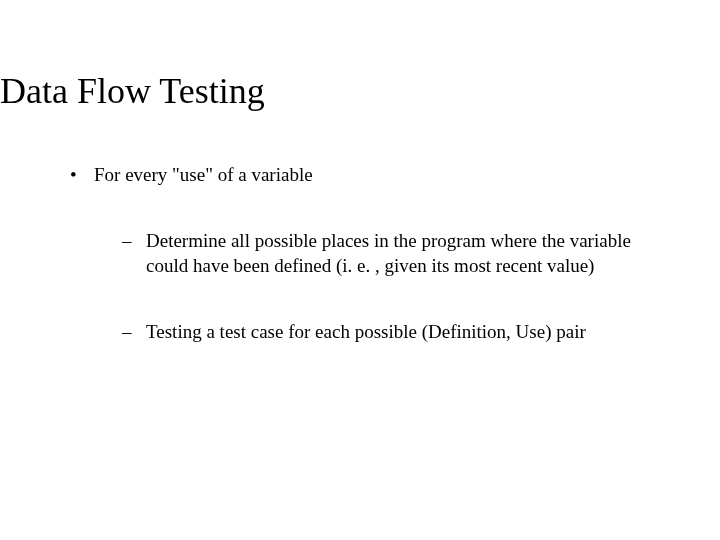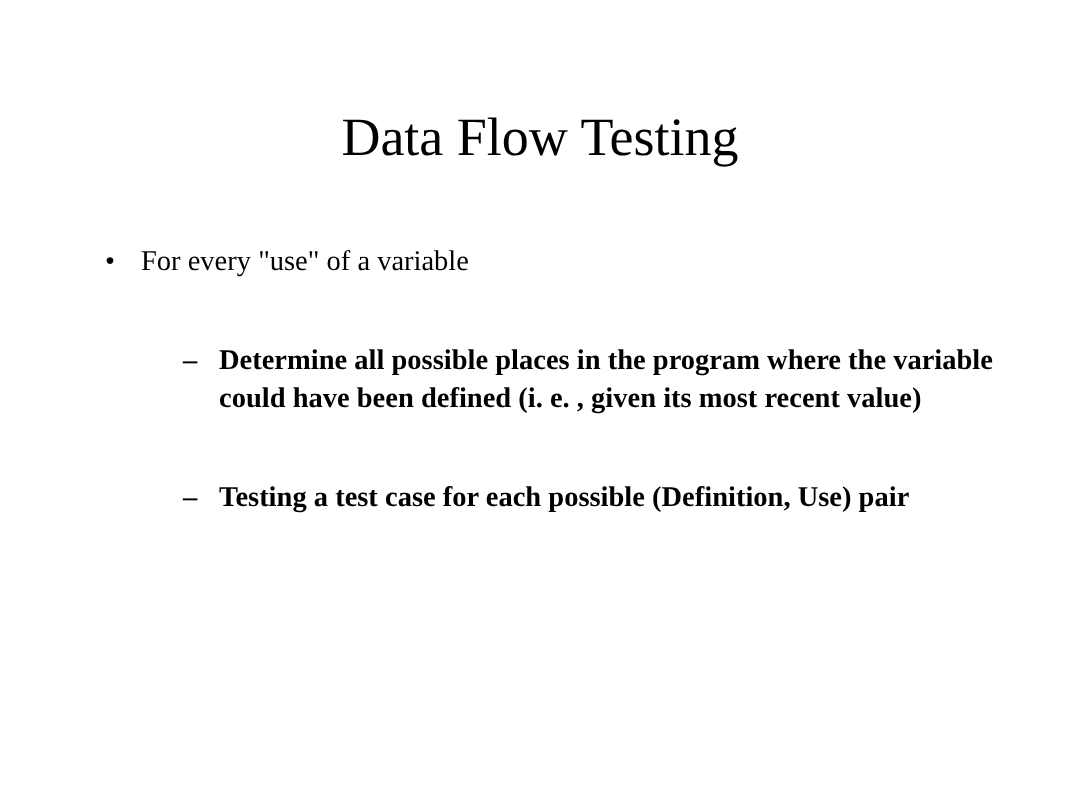--- a/index.html
+++ b/index.html
@@ -12,21 +12,20 @@
     color: #000;
   }
   .slide {
     box-sizing: border-box;
     width: 720px;
     height: 540px;
     padding: 0;
     position: relative;
   }
   .title {
-    text-align: center;
     font-size: 36px;
     font-weight: normal;
     margin-top: 70px;
     margin-bottom: 50px;
   }
   ul.level1 {
     list-style: none;
     margin: 0;
     padding: 0 50px 0 70px;
     font-size: 19px;
@@ -40,21 +39,20 @@
   ul.level1 > li::before {
     content: "•";
     position: absolute;
     left: 0;
     top: 0;
   }
   ul.level2 {
     list-style: none;
     margin: 0;
     padding: 0 0 0 28px;
-    font-weight: bold;
   }
   ul.level2 > li {
     position: relative;
     padding-left: 24px;
     margin-bottom: 40px;
     line-height: 1.35;
   }
   ul.level2 > li::before {
     content: "–";
     position: absolute;

